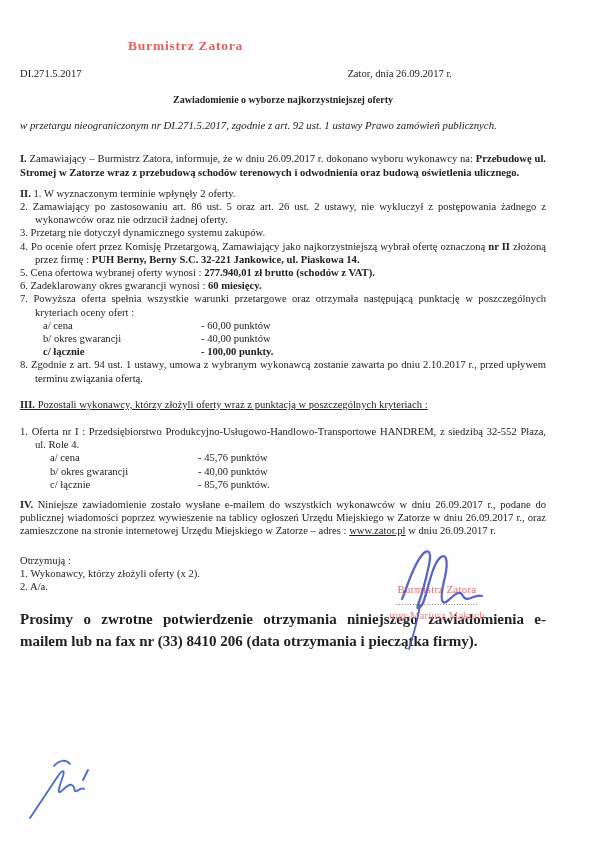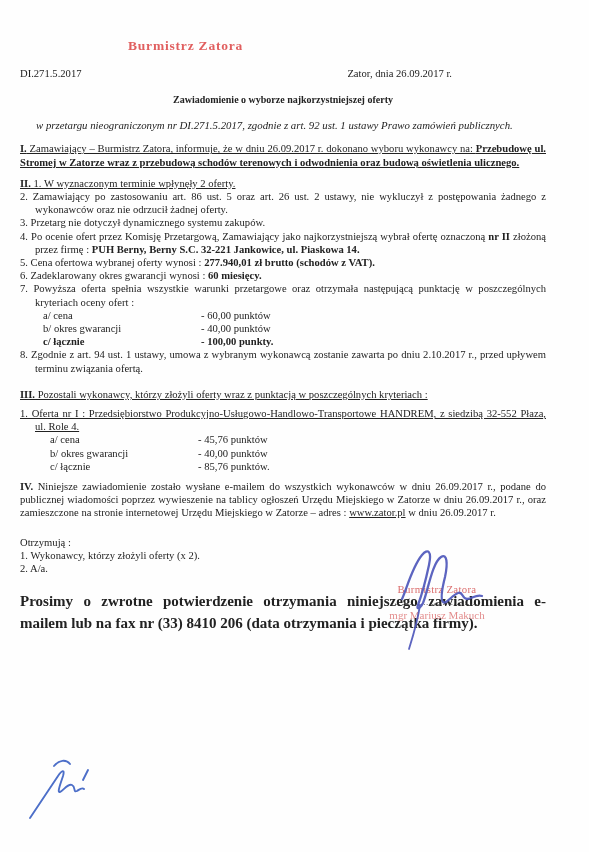--- a/index.html
+++ b/index.html
@@ -22,33 +22,33 @@
   .stamp-top {
     position: absolute; left: 128px; top: 39px;
     font-size: 13.5px; font-weight: bold; letter-spacing: 0.8px;
     color: #dd4a4a; opacity: 0.88;
   }
 
   .ref-row { display: flex; justify-content: space-between; }
   .place-date { margin-right: 94px; }
 
   .title { text-align: center; font-weight: bold; font-size: 10px; line-height: 14px; margin-top: 13px; }
-  .subtitle { font-style: italic; font-size: 10.8px; margin-top: 12px; margin-left: 16px; }
+  .subtitle { font-style: italic; font-size: 10.8px; margin-top: 12px; }
 
-  .sec1 { margin-top: 10px; text-decoration: underline; }
+  .sec1 { margin-top: 20px; }
   .li { padding-left: 15px; text-indent: -15px; }
-  .m-item1 { margin-top: 8px; text-decoration: underline; }
+  .m-item1 { margin-top: 8px; }
 
   .score-row { display: flex; margin-left: 23px; }
   .score-row .score-label { width: 158px; flex: none; }
   .score-row-3 { display: flex; margin-left: 30px; }
   .score-row-3 .score-label { width: 148px; flex: none; }
 
   .sec3-head { margin-top: 13px; text-decoration: underline; }
-  .sec3-item { margin-top: 6px; text-decoration: underline; }
+  .sec3-item { margin-top: 14px; }
   .sec4 { margin-top: 7px; }
   .underline { text-decoration: underline; }
 
   .distribution { margin-top: 16px; }
 
   .footer-note {
     margin-top: 15px;
     font-weight: bold; 
     font-size: 15px; line-height: 22px;
   }

